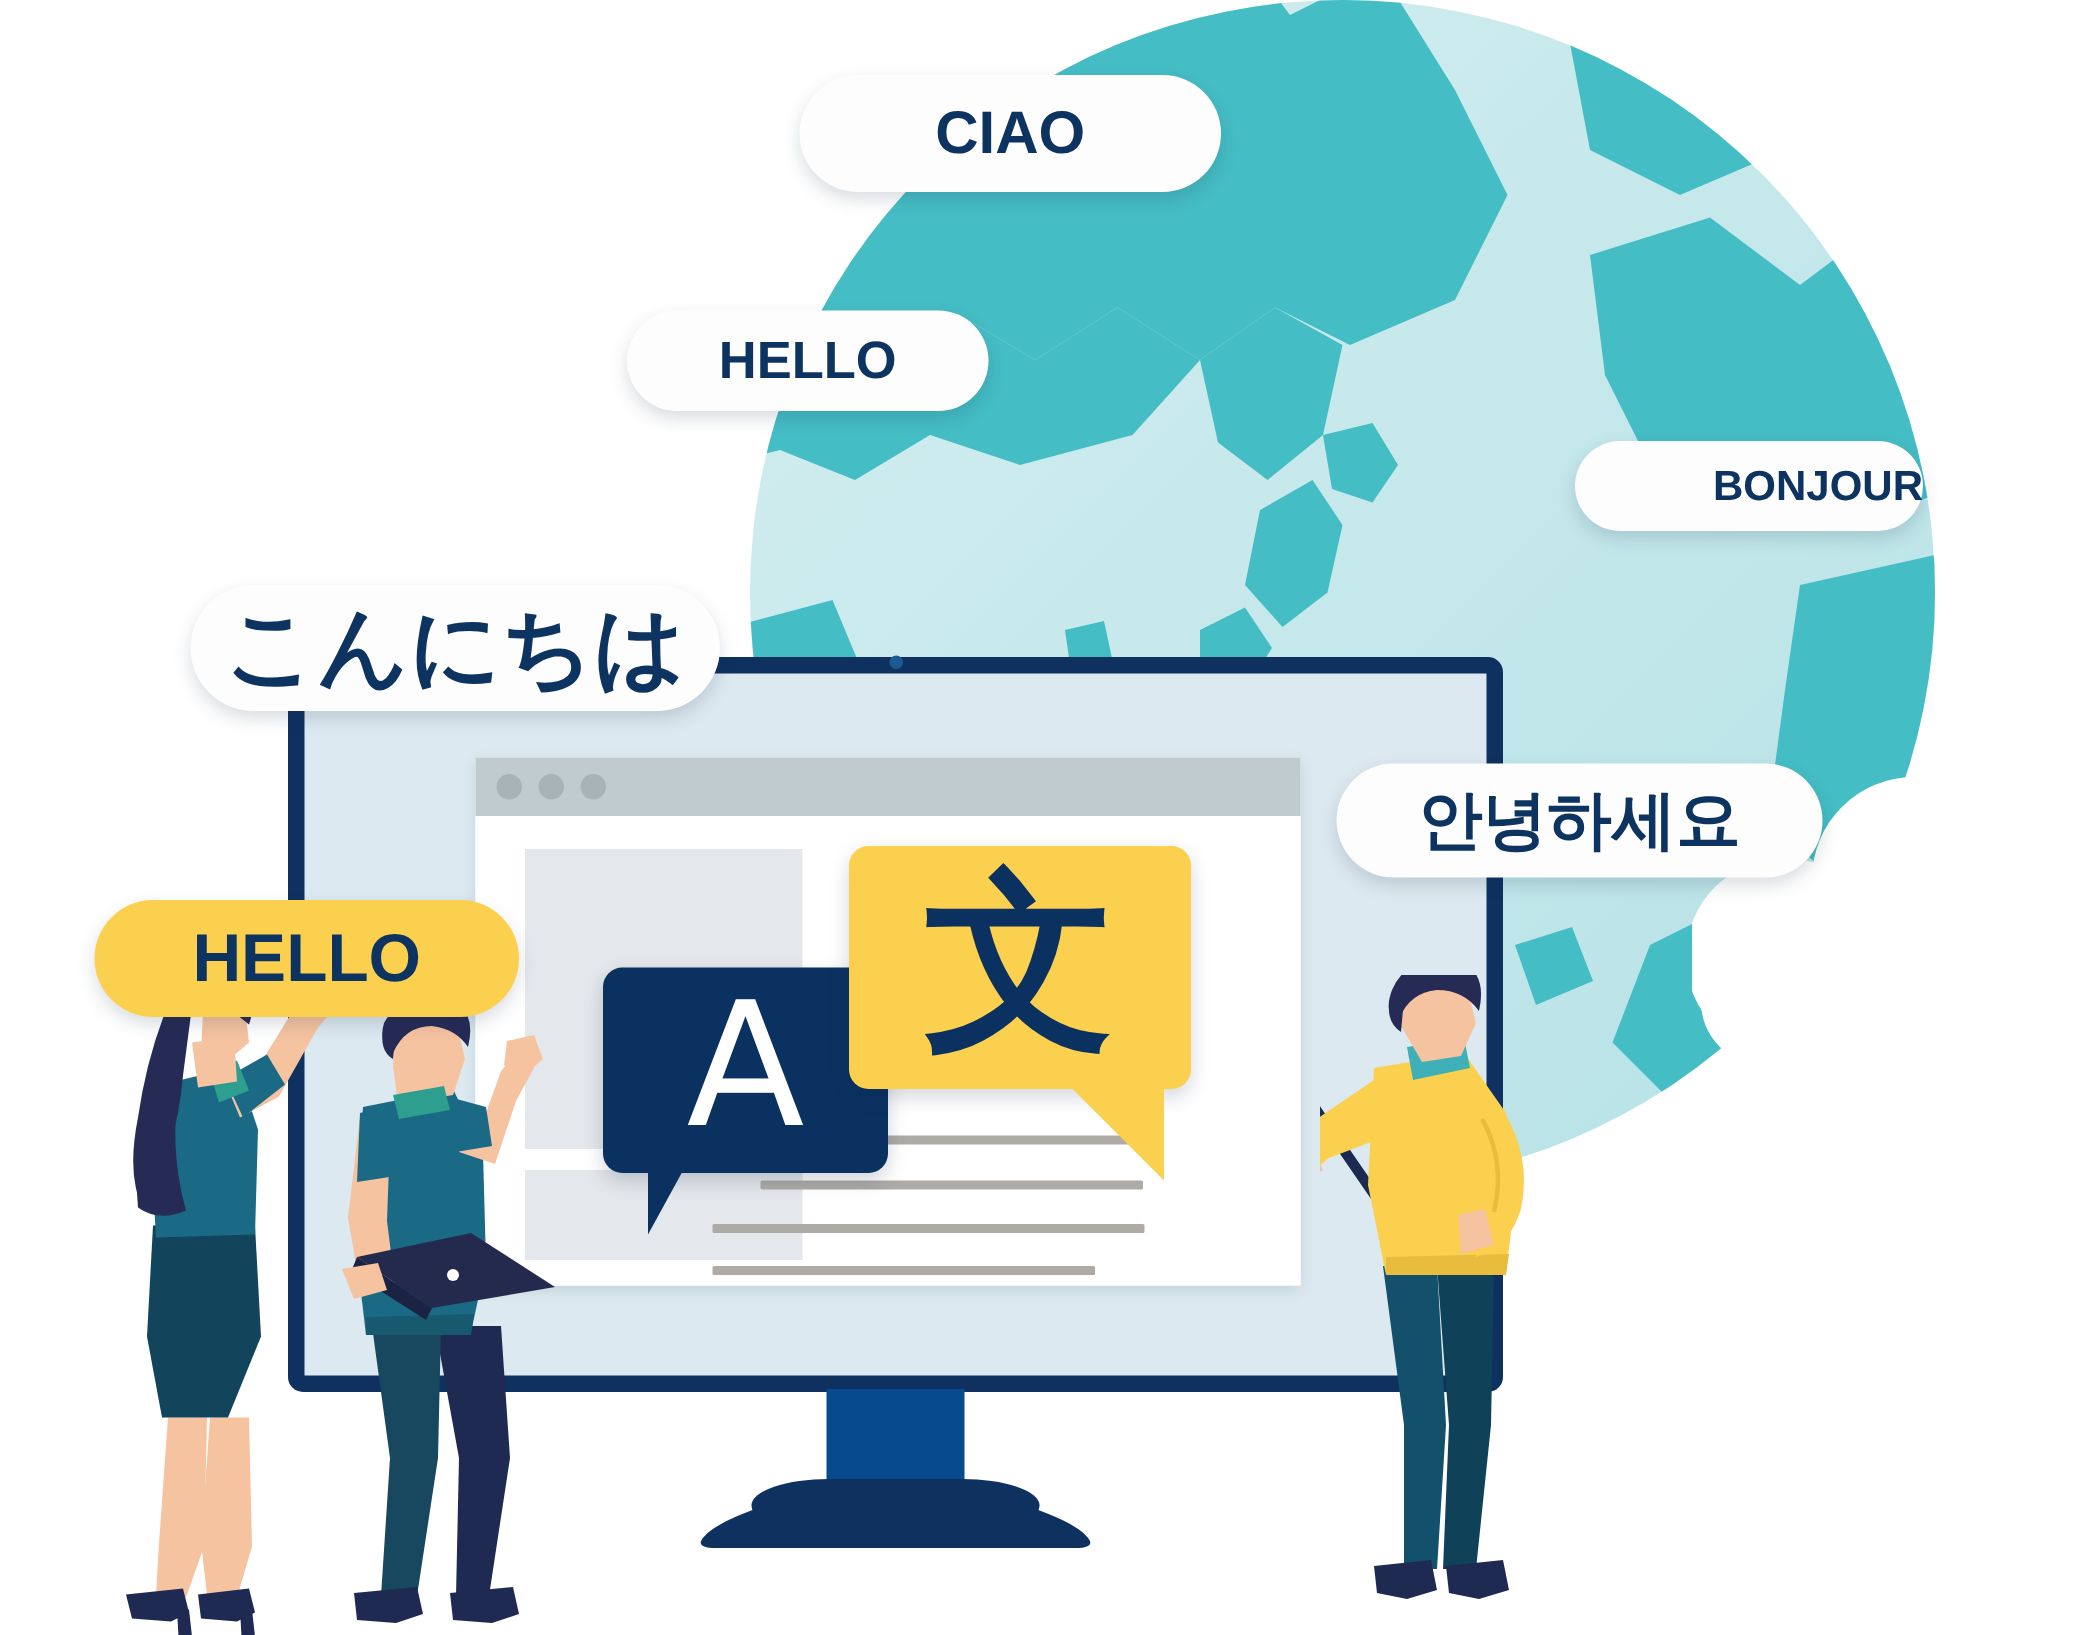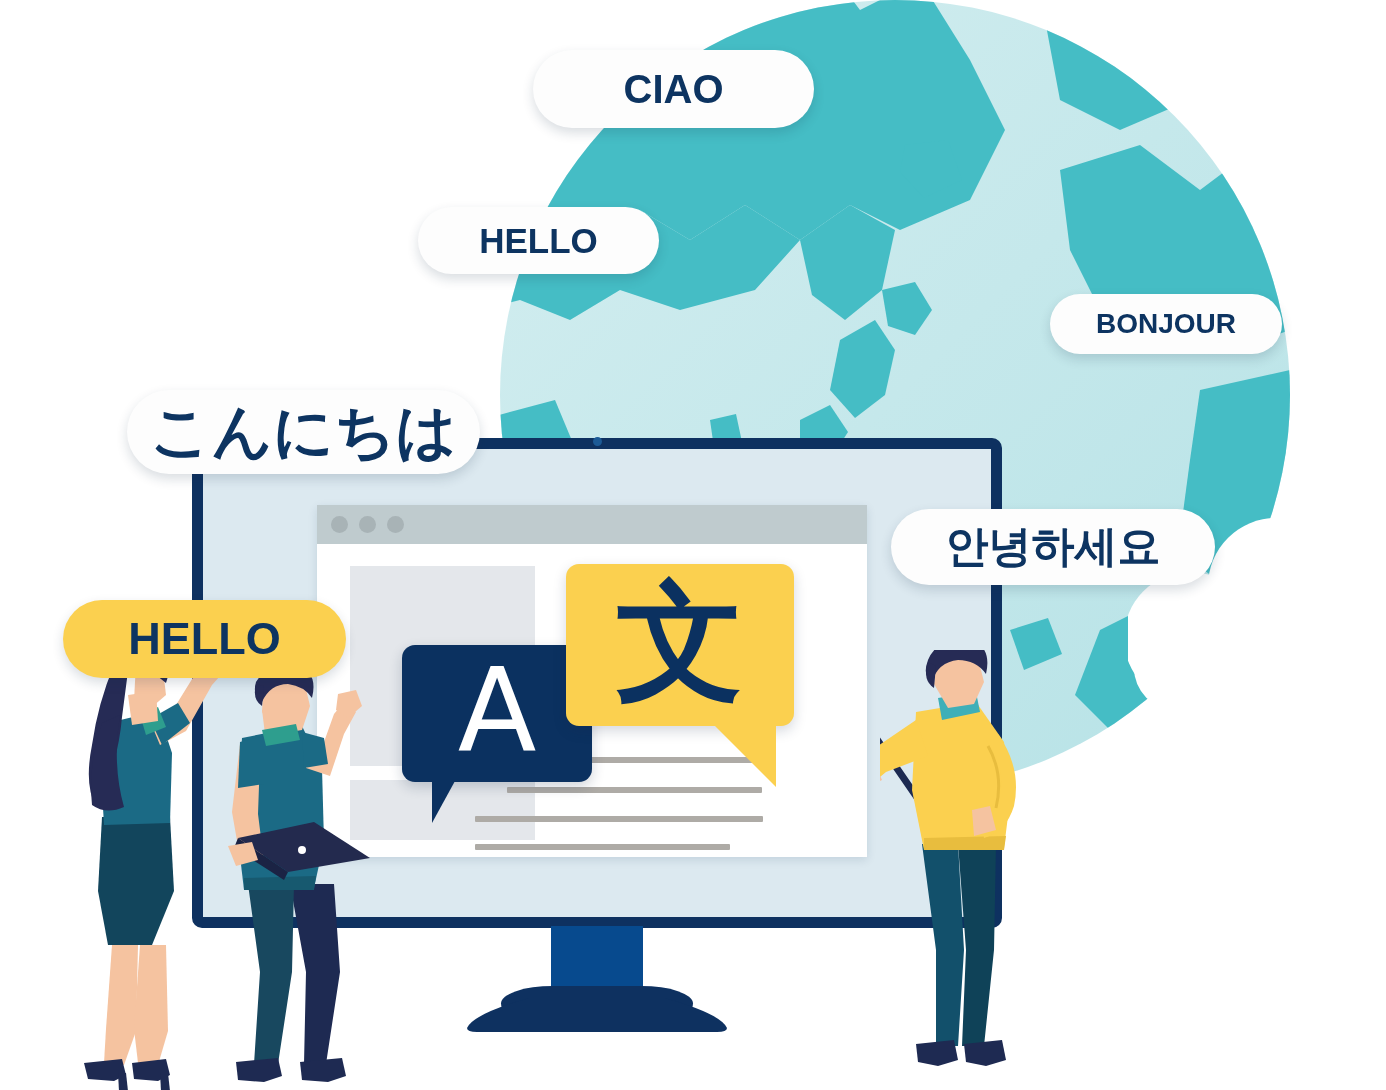--- a/index.html
+++ b/index.html
@@ -114,21 +114,21 @@
     justify-content:center; color:#0D3461; font-weight:700;
     white-space:nowrap;
     box-shadow:0 5px 12px rgba(18,42,70,.16);
   }
   .pill-white { background:#FDFDFD; }
   .pill-yellow{ background:#FBD04F; }
 
   .p-ciao    { left:533px;  top:50px;  width:281px; height:78px;  font-size:40px; }
   .p-nihao   { left:213px;  top:85px;  width:215px; height:75px;  font-size:44px; }
   .p-hola    { left:418px;  top:207px; width:241px; height:67px;  font-size:35px; }
-  .p-bonjour { left:1050px; top:294px; width:232px; height:60px;  font-size:28px; }
+  .p-bonjour { left:1050px; top:294px; width:232px; height:60px;  font-size:28px;justify-content:flex-end; }
   .p-konnichiwa{left:127px; top:390px; width:353px; height:84px;  font-size:60px; }
   .p-annyeong{ left:891px;  top:509px; width:324px; height:76px;  font-size:43px; }
   .p-hello   { left:63px;   top:600px; width:283px; height:78px;  font-size:45px; }
 
   .cjk { font-family:"DejaVu Sans",sans-serif; }
 
   
   .person { }
   .person svg { display:block; }
 

